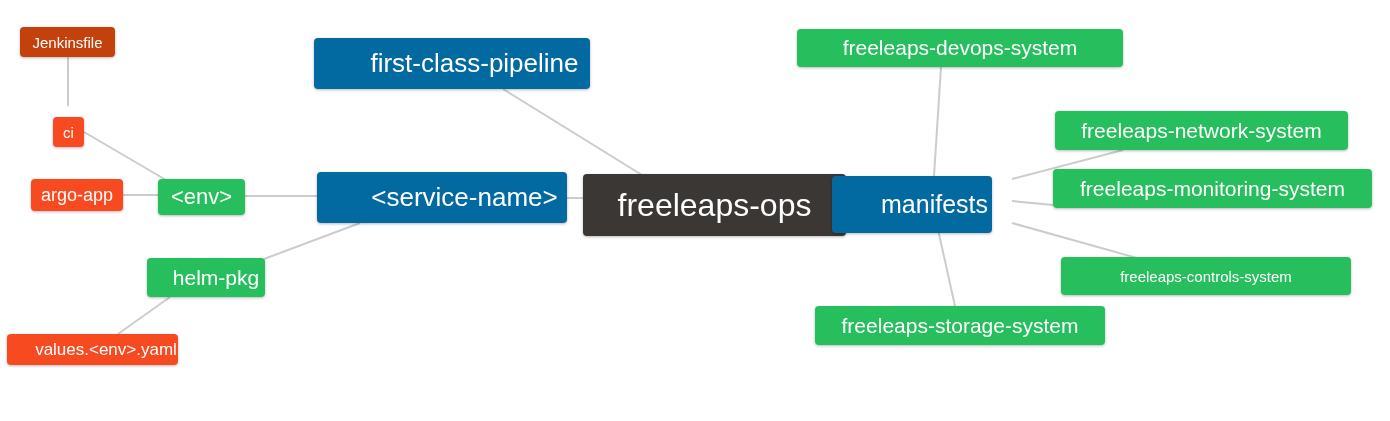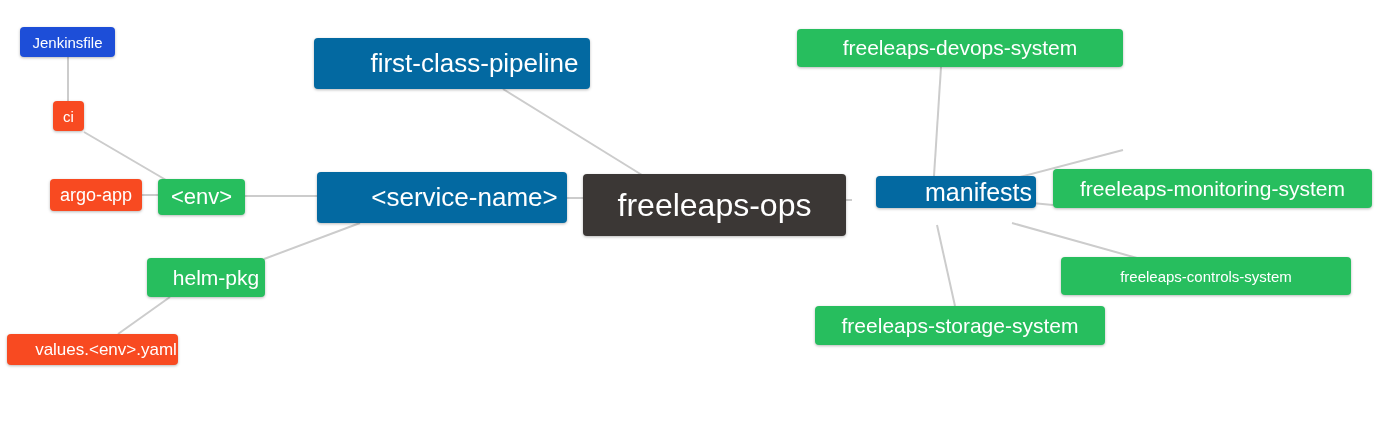--- a/index.html
+++ b/index.html
@@ -27,21 +27,21 @@
     border-radius: 4px;
     box-shadow: 0 1px 3px rgba(0,0,0,0.28);
     white-space: nowrap;
     box-sizing: border-box;
     cursor: default;
   }
   .node.blue   { background: #0369a1; padding-left: 45px; }
   .node.dark   { background: #3b3735; text-align: right; }
   .node.green  { background: #27be5e; }
   .node.red    { background: #f84a21; }
-  .node.orange { background: #1d4ed8; }
+  .node.orange { background: #c2410c; }
 </style>
 </head>
 <body>
 
 <div class="canvas">
 
   <svg class="edges" viewBox="0 0 1390 421" xmlns="http://www.w3.org/2000/svg">
     <line x1="68" y1="57" x2="68" y2="106"></line>
     <line x1="84" y1="132" x2="166" y2="180"></line>
     <line x1="123" y1="195" x2="158" y2="195"></line>
@@ -52,27 +52,28 @@
     <line x1="941" y1="67" x2="934" y2="176"></line>
     <line x1="1012" y1="179" x2="1123" y2="150"></line>
     <line x1="1012" y1="201" x2="1053" y2="205"></line>
     <line x1="1012" y1="223" x2="1137" y2="258"></line>
     <line x1="937" y1="225" x2="955" y2="306"></line>
     <line x1="360" y1="223" x2="264" y2="259"></line>
     <line x1="170" y1="297" x2="118" y2="334"></line>
   </svg>
 
   <div class="node orange" style="left:20px;   top:27px;  width:95px;  height:30px; font-size:15px;">Jenkinsfile</div>
-  <div class="node red" style="left:53px;   top:101px; width:31px;  height:30px; font-size:15px;">ci</div>
-  <div class="node red" style="left:31px;   top:179px; width:92px;  height:32px; font-size:18px;margin-left:19px;">argo-app</div>
+  <div class="node red" style="left:53px;   top:117px; width:31px;  height:30px; font-size:15px;">ci</div>
+  <div class="node red" style="left:31px;   top:179px; width:92px;  height:32px; font-size:18px;">argo-app</div>
   <div class="node green" style="left:158px;  top:179px; width:87px;  height:36px; font-size:22px;">&lt;env&gt;</div>
   <div class="node blue" style="left:314px;  top:38px;  width:276px; height:51px; font-size:26px;">first-class-pipeline</div>
   <div class="node blue" style="left:317px;  top:172px; width:250px; height:51px; font-size:26px;">&lt;service-name&gt;</div>
   <div class="node dark" style="left:583px;  top:174px; width:263px; height:62px; font-size:32px;">freeleaps-ops</div>
-  <div class="node blue" style="left:876px;  top:176px; width:160px; height:32px; font-size:25px;">manifests</div>
+  <div class="node blue" style="left:832px;  top:176px; width:160px; height:57px; font-size:25px;">manifests</div>
   <div class="node green" style="left:797px;  top:29px;  width:326px; height:38px; font-size:21px;">freeleaps-devops-system</div>
+  <div class="node green" style="left:1055px; top:111px; width:293px; height:39px; font-size:21px;">freeleaps-network-system</div>
   <div class="node green" style="left:1053px; top:169px; width:319px; height:39px; font-size:21px;">freeleaps-monitoring-system</div>
   <div class="node green" style="left:1061px; top:257px; width:290px; height:38px; font-size:15px;">freeleaps-controls-system</div>
   <div class="node green" style="left:815px;  top:306px; width:290px; height:39px; font-size:21px;">freeleaps-storage-system</div>
   <div class="node green" style="left:147px;  top:258px; width:118px; height:39px; font-size:21px;padding-left:20px;">helm-pkg</div>
   <div class="node red" style="left:7px;    top:334px; width:171px; height:31px; font-size:17px;padding-left:27px;">values.&lt;env&gt;.yaml</div>
 
 </div>
 
 </body></html>

